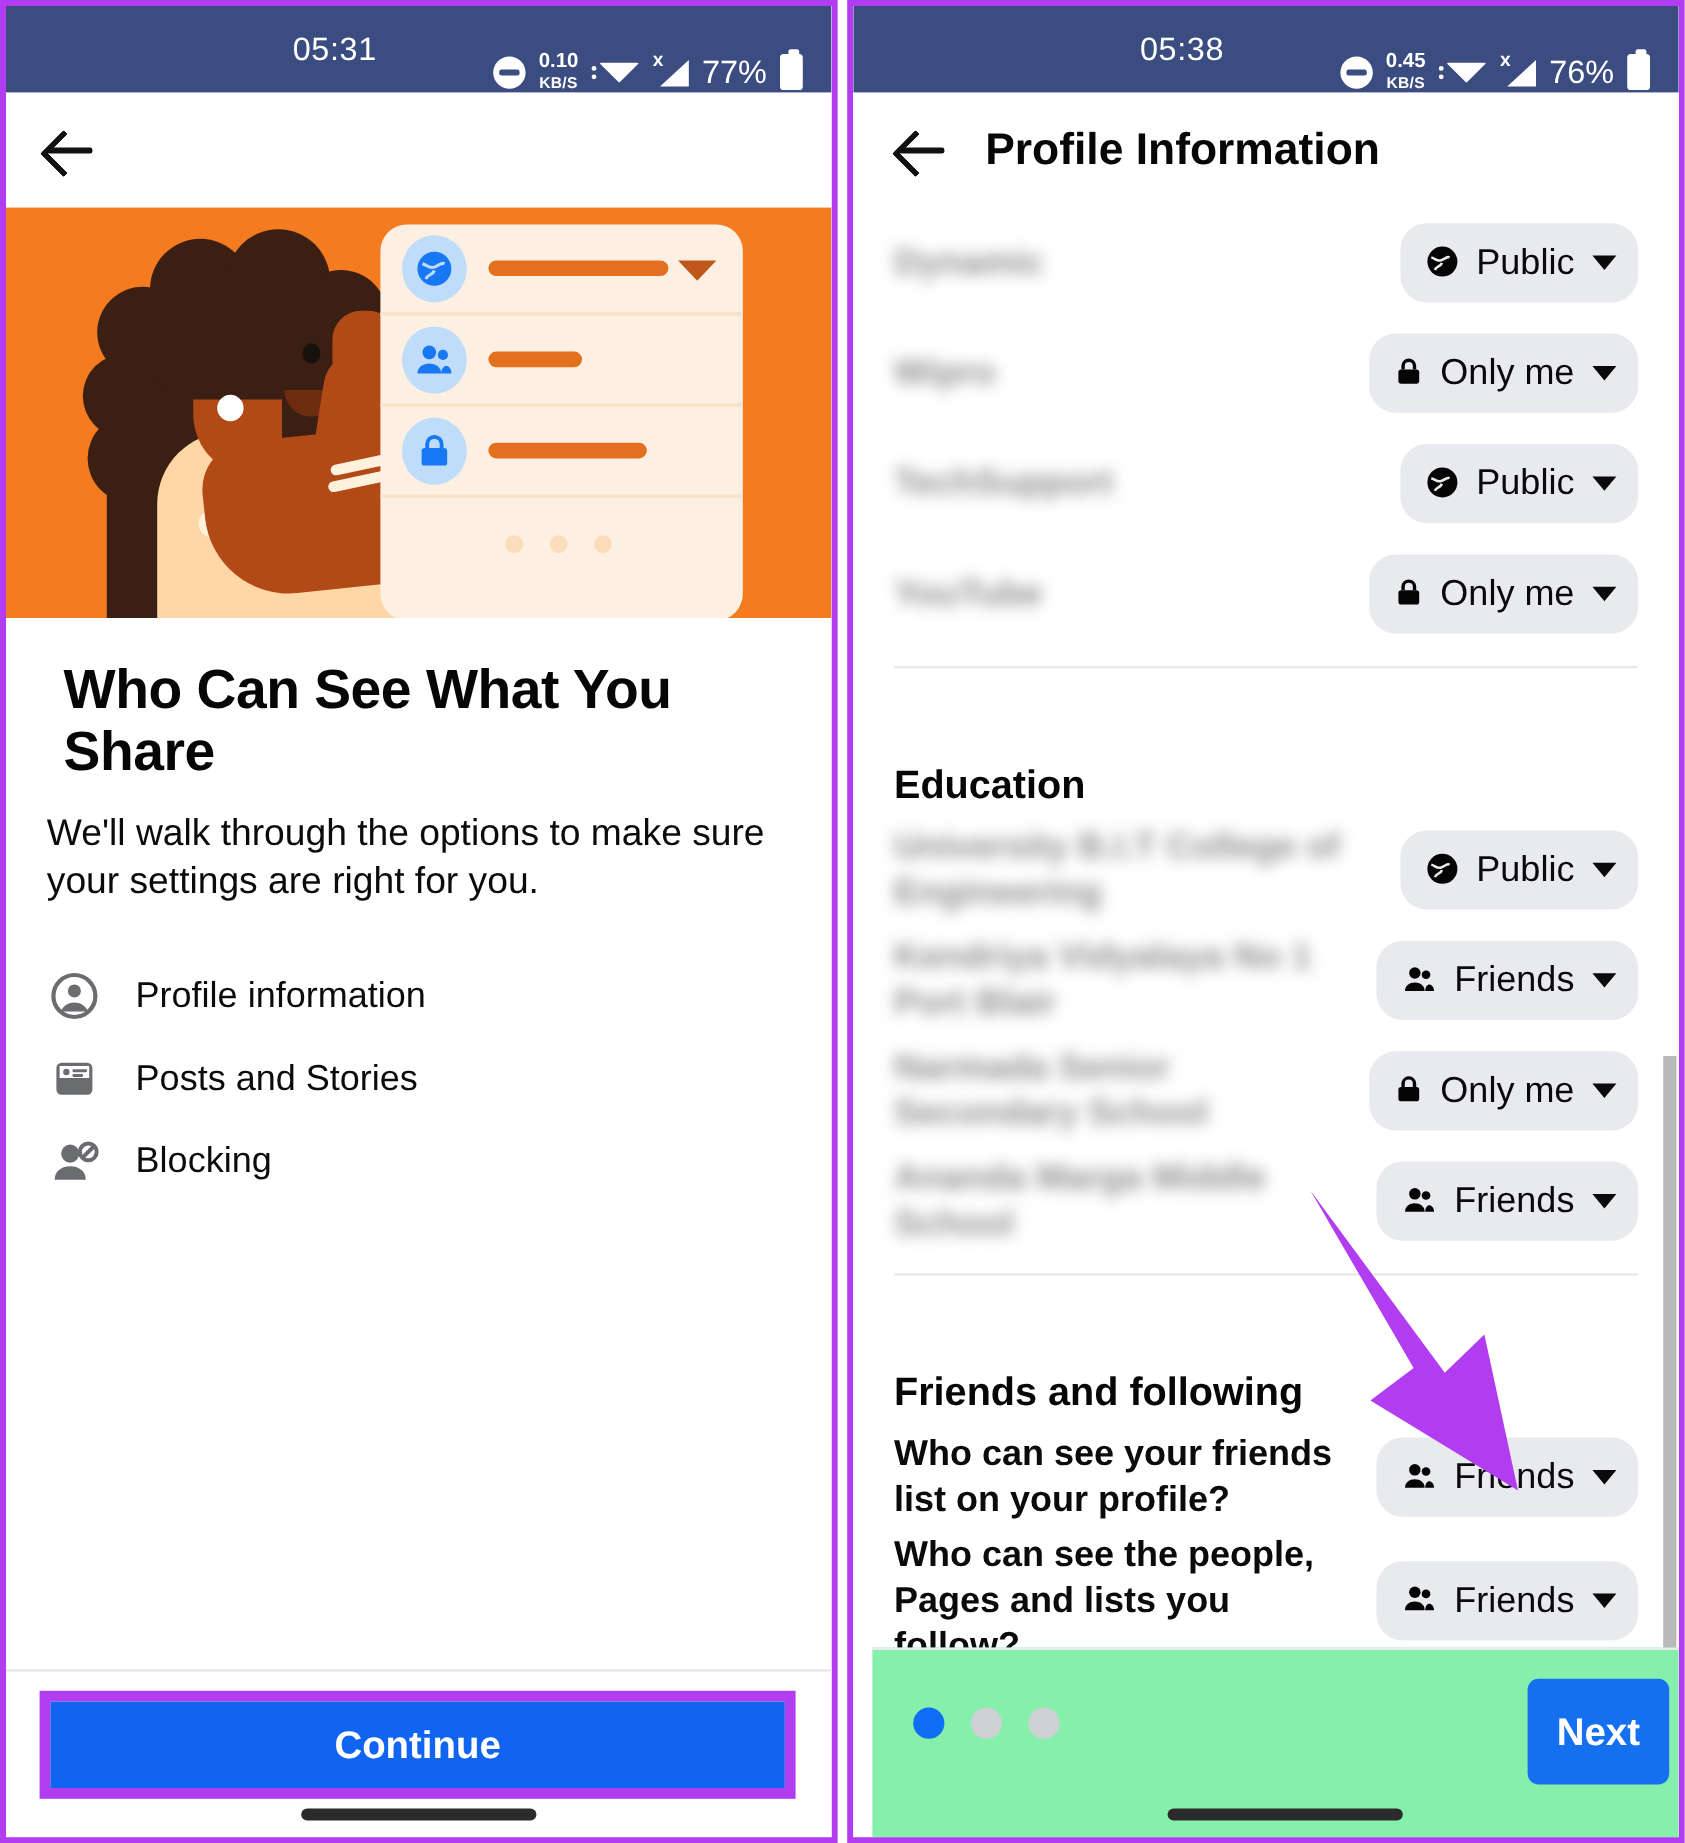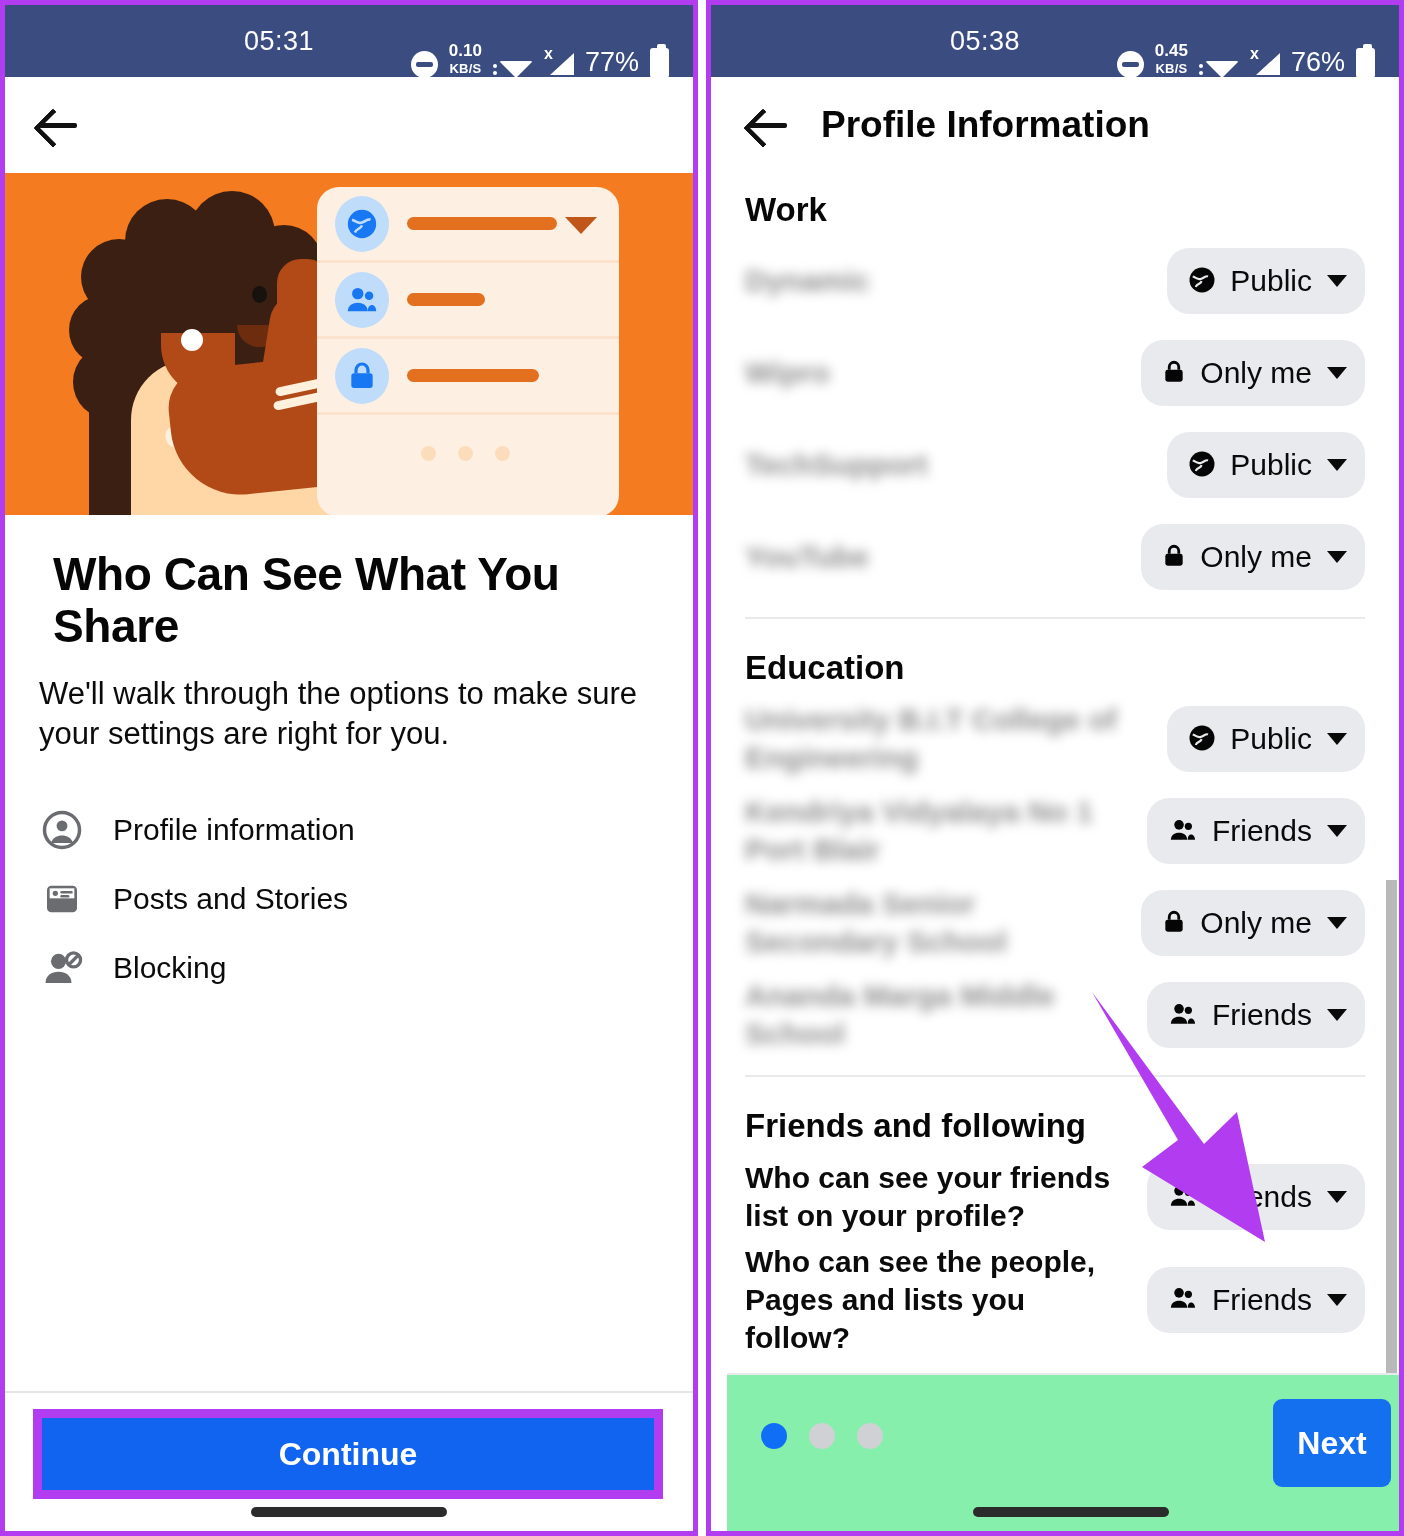--- a/index.html
+++ b/index.html
@@ -24,21 +24,21 @@
   .panel-inner { position:relative; width:100%; height:100%; background:#fff; overflow:hidden; }
 
   
   .statusbar {
     height: 72px; background: #3b4d80;
     display: flex; align-items: center;
     color: #fff; font-size: 27px; font-weight: 500;
     position: relative;
   }
   .sb-time { position:absolute; left:0; right:0; text-align:center; margin-left:-140px; letter-spacing:.5px; }
-  .sb-right { margin-left:auto; display:flex; align-items:flex-end; gap:11px; padding-right: 24px; margin-top: 38px; }
+  .sb-right { margin-left:auto; display:flex; align-items:center; gap:11px; padding-right: 24px; margin-top: 38px; }
   .dnd-icon { width:27px; height:27px; border-radius:50%; background:#fff; position:relative; }
   .dnd-icon::after { content:""; position:absolute; left:5px; top:11px; width:17px; height:5px; background:#3b4d80; border-radius:2px; }
   .kbs { font-size:17px; line-height:18px; text-align:center; font-weight:700; }
   .kbs small { display:block; font-size:13px; letter-spacing:.2px; }
   .wifi-wrap { display:flex; align-items:center; gap:2px; }
   .wifi-dots { display:flex; flex-direction:column; gap:3px; }
   .wifi-dots i { width:4px; height:4px; background:#fff; border-radius:50%; display:block; }
   .wifi { width:0; height:0; border-left:17px solid transparent; border-right:17px solid transparent; border-top:17px solid #fff; border-radius:3px; }
   .sig-wrap { position:relative; width:30px; height:30px; }
   .sig-tri { position:absolute; right:0; bottom:3px; width:0; height:0; border-left:24px solid transparent; border-bottom:22px solid #fff; }
@@ -97,21 +97,21 @@
   .cta-hl { position:absolute; left:28px; top:16px; width:630px; height:90px; border:9px solid #b23cf0; }
   .cta { position:absolute; left:0; top:0; width:100%; height:100%; background:#1064f0; color:#fff; font-size:32px; font-weight:700; display:flex; align-items:center; justify-content:center; border:none; cursor:pointer; font-family:"Liberation Sans", sans-serif; }
   .homebar { position:absolute; left:50%; transform:translateX(-50%); bottom:14px; width:196px; height:10px; background:#2b2b2b; border-radius:6px; }
 
   
   .topbar-right { height:96px; display:flex; align-items:center; gap:30px; padding-left:34px; background:#fff; }
   .page-title { font-size:37px; font-weight:700; color:#070708; }
 
   .rbody { position:absolute; top:168px; left:0; width:100%; height:1230px; overflow:hidden; background:#fff; }
   .sect-title { font-size:33px; font-weight:700; color:#070708; padding: 18px 0 6px 34px; }
-  .sect-title.edu { padding-top:30px; }
+  .sect-title.edu { padding-top:30px;margin-top:48px; }
   .hrule { height:2px; background:#e9eaec; margin: 14px 34px 0 34px; }
 
   .row { display:flex; align-items:center; justify-content:space-between; padding: 0 34px 0 34px; min-height: 92px; gap: 16px; }
   .row-label { font-size:30px; color:#0b0b0c; line-height:1.26; max-width: 400px; font-weight: bold; }
   .row-label.blur { color:#8e8e90; filter: blur(6px); font-weight:600; }
 
   .pill { background:#e9eaed; border-radius:22px; height:66px; display:inline-flex; align-items:center; gap:13px; padding: 0 18px 0 20px; flex:0 0 auto; cursor:pointer; border:none; font-family:"Liberation Sans", sans-serif; }
   .pill-label { font-size:30px; color:#0a0a0b; font-weight:400; }
   .pill-caret { width:0;height:0;border-left:10px solid transparent;border-right:10px solid transparent;border-top:12px solid #0a0a0b; margin-left:2px; }
 
@@ -307,21 +307,20 @@
         </div>
       </div>
 
       <div class="topbar-right">
         <div class="back-arrow"></div>
         <div class="page-title">Profile Information</div>
       </div>
 
       <div class="rbody">
 
-        <div class="sect-title">Work</div>
         <div class="row">
           <div class="row-label blur">Dynamic</div>
           <button class="pill">
             <span><svg width="30" height="30" viewBox="0 0 24 24" fill="#050505">
                   <circle cx="12" cy="12" r="10"></circle>
                   <path d="M4.6 9.2c2.8.9 3.8 2.8 6.6 1.9s3.8-2.8 5.6-1.9M7 17.6c.9-2.8 3.8-1.9 4.7-4.7" stroke="#e9eaed" stroke-width="1.7" fill="none"></path>
                 </svg></span>
             <span class="pill-label">Public</span>
             <span class="pill-caret"></span>
           </button>

